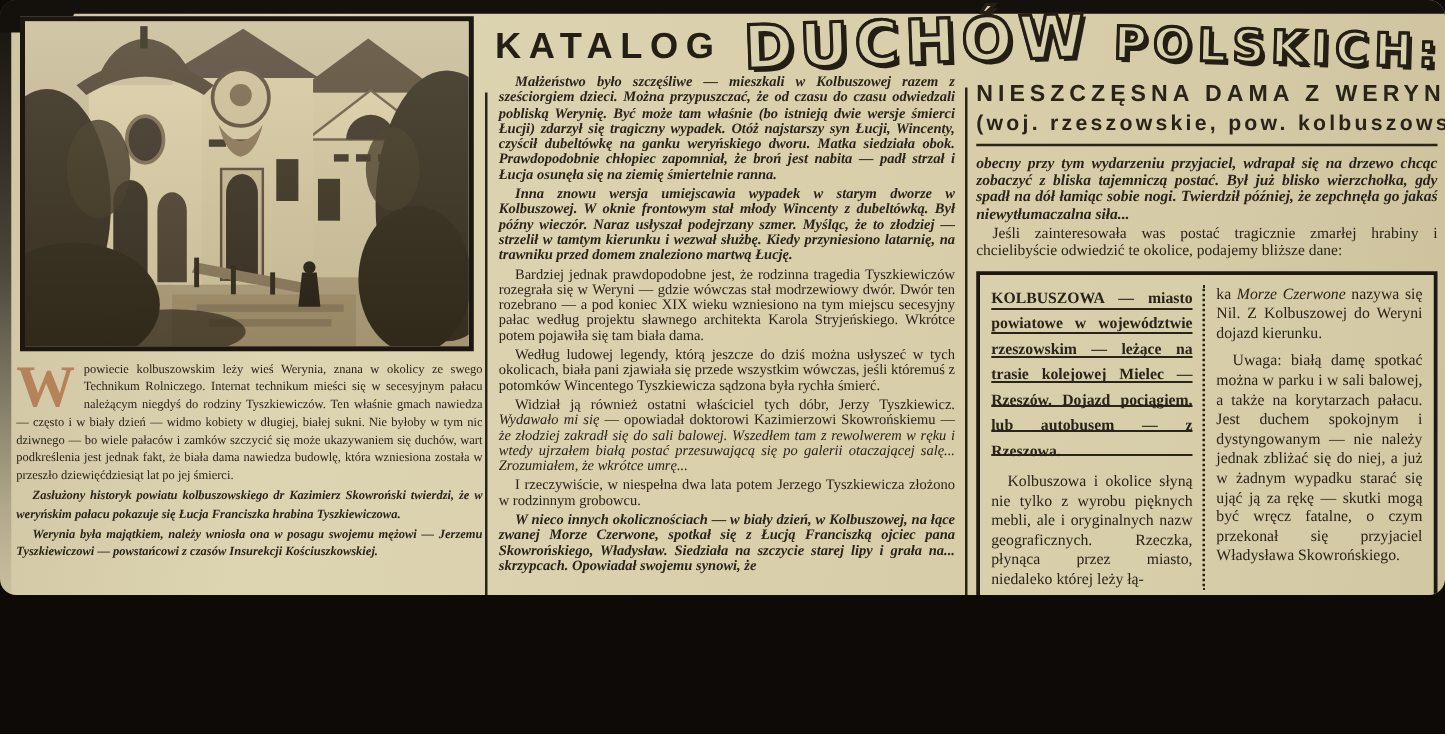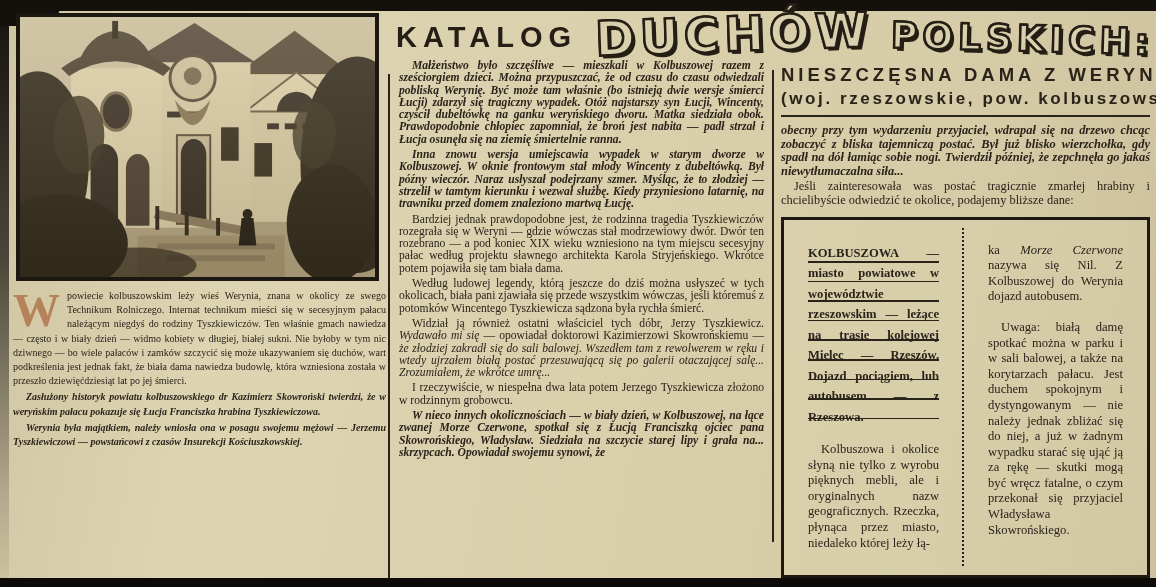--- a/index.html
+++ b/index.html
@@ -1,18 +1,18 @@
 <!DOCTYPE html>
 <html><head>
 <meta charset="utf-8">
 <style>
   html,body{margin:0;padding:0;background:#0d0a08;}
-  .page{position:relative;width:1156px;height:578px;overflow:hidden;
+  .page{position:relative;width:1156px;height:476px;overflow:hidden;
         background:linear-gradient(100deg,#cfc5a2 0%,#ddd4b2 22%,#d9cfab 55%,#d5cba6 80%,#ccc19c 100%);
-        font-family:"Liberation Serif",serif;color:#2a231a;}
+        font-family:"Liberation Serif",serif;color:#2a231a;border-radius:13px;}
   
   .topbar{position:absolute;left:0;top:0;width:100%;height:11px;background:#14100c;}
   .leftedge{position:absolute;left:0;top:0;width:9px;height:100%;
             background:linear-gradient(to bottom,#14100c 0%,rgba(20,16,12,.7) 45%,rgba(20,16,12,.18) 85%,rgba(20,16,12,.05) 100%);}
   .corner{position:absolute;left:0;top:0;width:60px;height:26px;background:#14100c;border-bottom-right-radius:40px 18px;}
 
   
   .photo{position:absolute;left:16px;top:13px;width:363px;height:268px;border:4px solid #1d1712;
          box-sizing:border-box;background:#c9bd9b;overflow:hidden;}
   .photo svg{display:block;width:100%;height:100%;}
@@ -47,21 +47,21 @@
   .col-right .rpara .para{font-size:12.4px;line-height:13.6px;}
   .dropcap{float:left;font-size:47px;line-height:37px;font-weight:bold;color:#b5825a;margin:3px 7px 0 0;}
 
   .rtitle{font-family:"Liberation Sans",sans-serif;font-weight:bold;font-size:18.5px;letter-spacing:4px;white-space:nowrap;}
   .rsub{font-family:"Liberation Sans",sans-serif;font-weight:bold;font-size:17px;letter-spacing:2.6px;
         border-bottom:2px solid #2a231a;padding:3px 0 6px 0;margin-bottom:7px;white-space:nowrap;}
 
   .infobox{border:3px solid #1e1812;margin-top:9px;padding:8px 9px 9px 9px;display:flex;background:rgba(222,213,178,.35);}
   .box-l{width:49%;padding-right:8px;box-sizing:border-box;}
   .box-r{width:51%;border-left:2px dotted #2a231a;padding-left:9px;box-sizing:border-box;}
-  .infobox .para{font-size:12.6px;line-height:15.6px;margin:15px;}
+  .infobox .para{font-size:12.6px;line-height:15.6px;margin:0;}
   .infobox .para + .para{margin-top:7px;}
   .infobox .ruled{line-height:20.5px;
         background-image:repeating-linear-gradient(to bottom,transparent 0,transparent 18px,#2a231a 18px,#2a231a 19.6px);}
 
   .credits{margin-top:13px;font-size:14px;line-height:19px;}
   .cred1{text-align:center;}
   .cred2{text-align:center;padding-right:34px;}
 </style>
 </head>
 <body>
@@ -170,21 +170,21 @@
         <p class="para"><span class="bdit">obecny przy tym wydarzeniu przyjaciel, wdrapał się na drzewo chcąc zobaczyć z bliska tajemniczą postać. Był już blisko wierzchołka, gdy spadł na dół łamiąc sobie nogi. Twierdził później, że zepchnęła go jakaś niewytłumaczalna siła...</span></p>
         <p class="para ind"><span>Jeśli zainteresowała was postać tragicznie zmarłej hrabiny i chcielibyście odwiedzić te okolice, podajemy bliższe dane:</span></p>
       </div>
 
     <div class="infobox">
       <div class="box-l">
           <p class="para ruled"><span class="bd">KOLBUSZOWA — miasto powiatowe w województwie rzeszowskim — leżące na trasie kolejowej Mielec — Rzeszów. Dojazd pociągiem, lub autobusem — z Rzeszowa.</span></p>
           <p class="para ind"><span>Kolbuszowa i okolice słyną nie tylko z wyrobu pięknych mebli, ale i oryginalnych nazw geograficznych. Rzeczka, płynąca przez miasto, niedaleko której leży łą-</span></p>
         </div>
       <div class="box-r">
-          <p class="para"><span>ka </span><span class="it">Morze Czerwone</span><span> nazywa się Nil. Z Kolbuszowej do Werynia dojazd autobusem.</span></p>
+          <p class="para"><span>ka </span><span class="it">Morze Czerwone</span><span> nazywa się Nil. Z Kolbuszowej do Weryni dojazd kierunku.</span></p>
           <p class="para ind"><span>Uwaga: białą damę spotkać można w parku i w sali balowej, a także na korytarzach pałacu. Jest duchem spokojnym i dystyngowanym — nie należy jednak zbliżać się do niej, a już w żadnym wypadku starać się ująć ją za rękę — skutki mogą być wręcz fatalne, o czym przekonał się przyjaciel Władysława Skowrońskiego.</span></p>
         </div>
     </div>
 
     <div class="credits">
       <div class="cred1">
         <span class="it">Na podstawie tylko </span><span class="bd">Ryszarda Dzieszyńskiego</span>
       </div>
       <div class="cred2">
         <span class="bdit">Fot. Józef Czepiżak</span>

